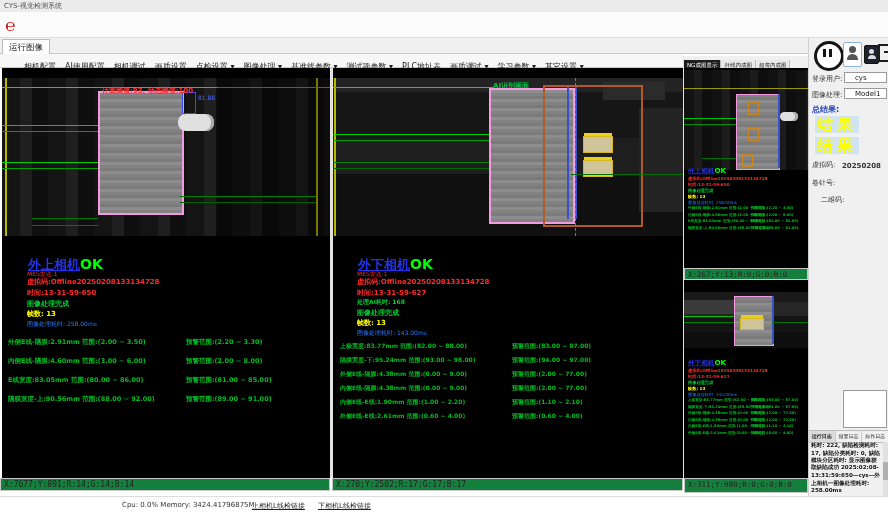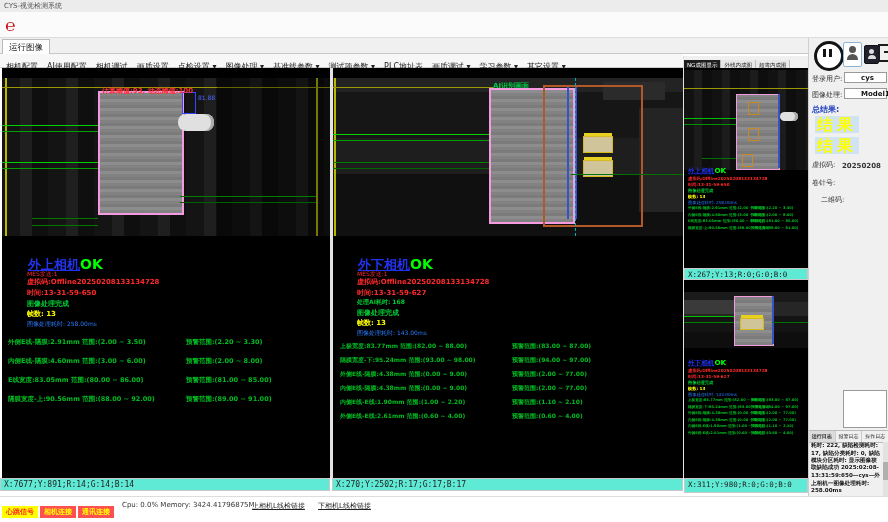--- a/index.html
+++ b/index.html
@@ -11,27 +11,27 @@
             padding-left:4px;line-height:12px;box-sizing:border-box;}
   .menubar{left:0;top:12px;width:888px;height:26px;background:#fbfbfb;border-bottom:1px solid #ddd;box-sizing:border-box;}
   .logo{position:absolute;left:5px;top:3px;color:#cc1111;font-family:"DejaVu Serif",serif;
         font-style:italic;font-weight:bold;font-size:17px;}
   .menu-items{position:absolute;left:28px;top:6px;}
   .menu-item{font-size:9.5px;color:#111;margin-right:13px;cursor:default;}
   .tabrow{left:0;top:38px;width:888px;height:16px;background:#f0f0f0;border-bottom:1px solid #c9c9c9;box-sizing:border-box;}
   .tab{position:absolute;left:2px;top:1px;height:15px;padding:0 6px;background:#fff;border:1px solid #bbb;
        border-bottom:none;font-size:8.5px;line-height:15px;color:#222;}
   .toolbar{left:0;top:54px;width:683px;height:14px;background:#f7f7f7;border-bottom:1px solid #ccc;
-           box-sizing:border-box;padding-left:6px;white-space:nowrap;}
+           box-sizing:border-box;padding-left:24px;white-space:nowrap;}
   .tool-item{font-size:8px;color:#222;margin-right:9px;line-height:13px;}
   
   .blackpanel{background:#000;}
   .vsep{background:#e3e3e3;}
   .camimg{overflow:hidden;}
-  .coordbar{background:#5eead4;border:1px solid #c8c8c8;box-sizing:border-box;
+  .coordbar{background:#15803d;border:1px solid #c8c8c8;box-sizing:border-box;
             font-family:"DejaVu Sans Mono",monospace;font-size:8px;color:#222;padding:1px 3px;}
   
   .cam-title{font-size:13px;font-weight:bold;color:#2233ee;text-decoration:underline;}
   .cam-ok{font-size:14px;font-weight:bold;color:#00ff00;}
   .t-red{color:#ff2a2a;font-size:7px;font-weight:bold;white-space:nowrap;}
   .t-red-sm{color:#ff2a2a;font-size:6px;white-space:nowrap;}
   .t-green{color:#00cc33;font-size:7px;font-weight:bold;white-space:nowrap;}
   .t-yellow{color:#ffff00;font-size:7px;font-weight:bold;white-space:nowrap;}
   .t-blue{color:#2a7bff;font-size:6px;white-space:nowrap;}
   .mrow{display:flex;color:#00bb22;font-weight:bold;white-space:nowrap;}
@@ -49,21 +49,21 @@
   .gline{position:absolute;height:1px;}
   .yline-v{position:absolute;width:2px;background:#b9b900;}
   .grayblock{position:absolute;border:2px solid #f49ae0;
      background:repeating-linear-gradient(0deg,#828282 0 3px,#8d8d8d 3px 6px,#7b7b7b 6px 9px);}
   .connector{position:absolute;background:#e0e0e0;border-radius:8px;box-shadow:inset -3px 0 0 #aaa;}
   
   .sidebar{left:808px;top:38px;width:80px;height:458px;background:#f0f0f0;border-left:1px solid #cfcfcf;box-sizing:border-box;}
   .sb-label{position:absolute;font-size:7px;color:#333;white-space:nowrap;}
   .sb-label-blue{position:absolute;font-size:8px;font-weight:bold;color:#2040c0;}
   .sb-field{position:absolute;background:#fff;border:1px solid #9a9a9a;font-size:7px;color:#111;
-            padding:1px 16px;box-sizing:border-box;font-weight:bold;}
+            padding:1px 10px;box-sizing:border-box;}
   .result-box{position:absolute;width:44px;height:17px;background:#cfe3f3;color:#ffff00;
               font-weight:bold;font-size:16px;text-align:center;line-height:17px;letter-spacing:4px;}
   .pause-btn{position:absolute;left:5px;top:3px;width:24px;height:24px;border:3px solid #141414;border-radius:50%;background:#fff;}
   .pause-btn i{position:absolute;top:5px;width:3px;height:8px;background:#141414;}
   .icon-btn{position:absolute;background:#fff;border:1px solid #bbb;border-radius:2px;}
   .log-tabs{position:absolute;left:0;top:392px;width:80px;height:11px;border-top:1px solid #bbb;border-bottom:1px solid #bbb;display:flex;}
   .log-tab{flex:1;font-size:5px;text-align:center;line-height:10px;color:#222;border-right:1px solid #ccc;
            overflow:hidden;white-space:nowrap;}
   .log-tab.active{background:#dcdcdc;font-weight:bold;}
   .log-text{position:absolute;left:2px;top:404px;width:70px;height:54px;overflow:hidden;}
@@ -344,17 +344,16 @@
     </div>
   <div class="log-text">
     <div>耗时: 222, 缺陷检测耗时: 17, 缺陷分类耗时: 0, 缺陷模块分区耗时: 显示图像获取缺陷成功 2025:02:08-13:31:59:650—cys—外上相机一图像处理耗时: 258.00ms</div>
   </div>
   <div class="scroll" style="left:74px;top:404px;width:5px;height:54px">
     <div class="thumb" style="top:20px;height:18px"></div>
   </div>
 </div>
 
 <div class="abs statusbar">
-  <div id="badges" style="position:absolute;left:2px;top:2px"><span class="badge" style="background: rgb(255, 255, 0); color: rgb(255, 32, 32);">心跳信号</span><span class="badge" style="background: rgb(255, 80, 80); color: rgb(255, 255, 0);">相机连接</span><span class="badge" style="background: rgb(255, 80, 80); color: rgb(255, 255, 0);">通讯连接</span></div>
   <span class="cpu-text">Cpu: 0.0% Memory: 3424.41796875M</span>
   <span class="sb-link" style="left:252px" id="link0">上相机L线检链接</span>
   <span class="sb-link" style="left:318px" id="link1">下相机L线检链接</span>
 </div>
 
 </body></html>

